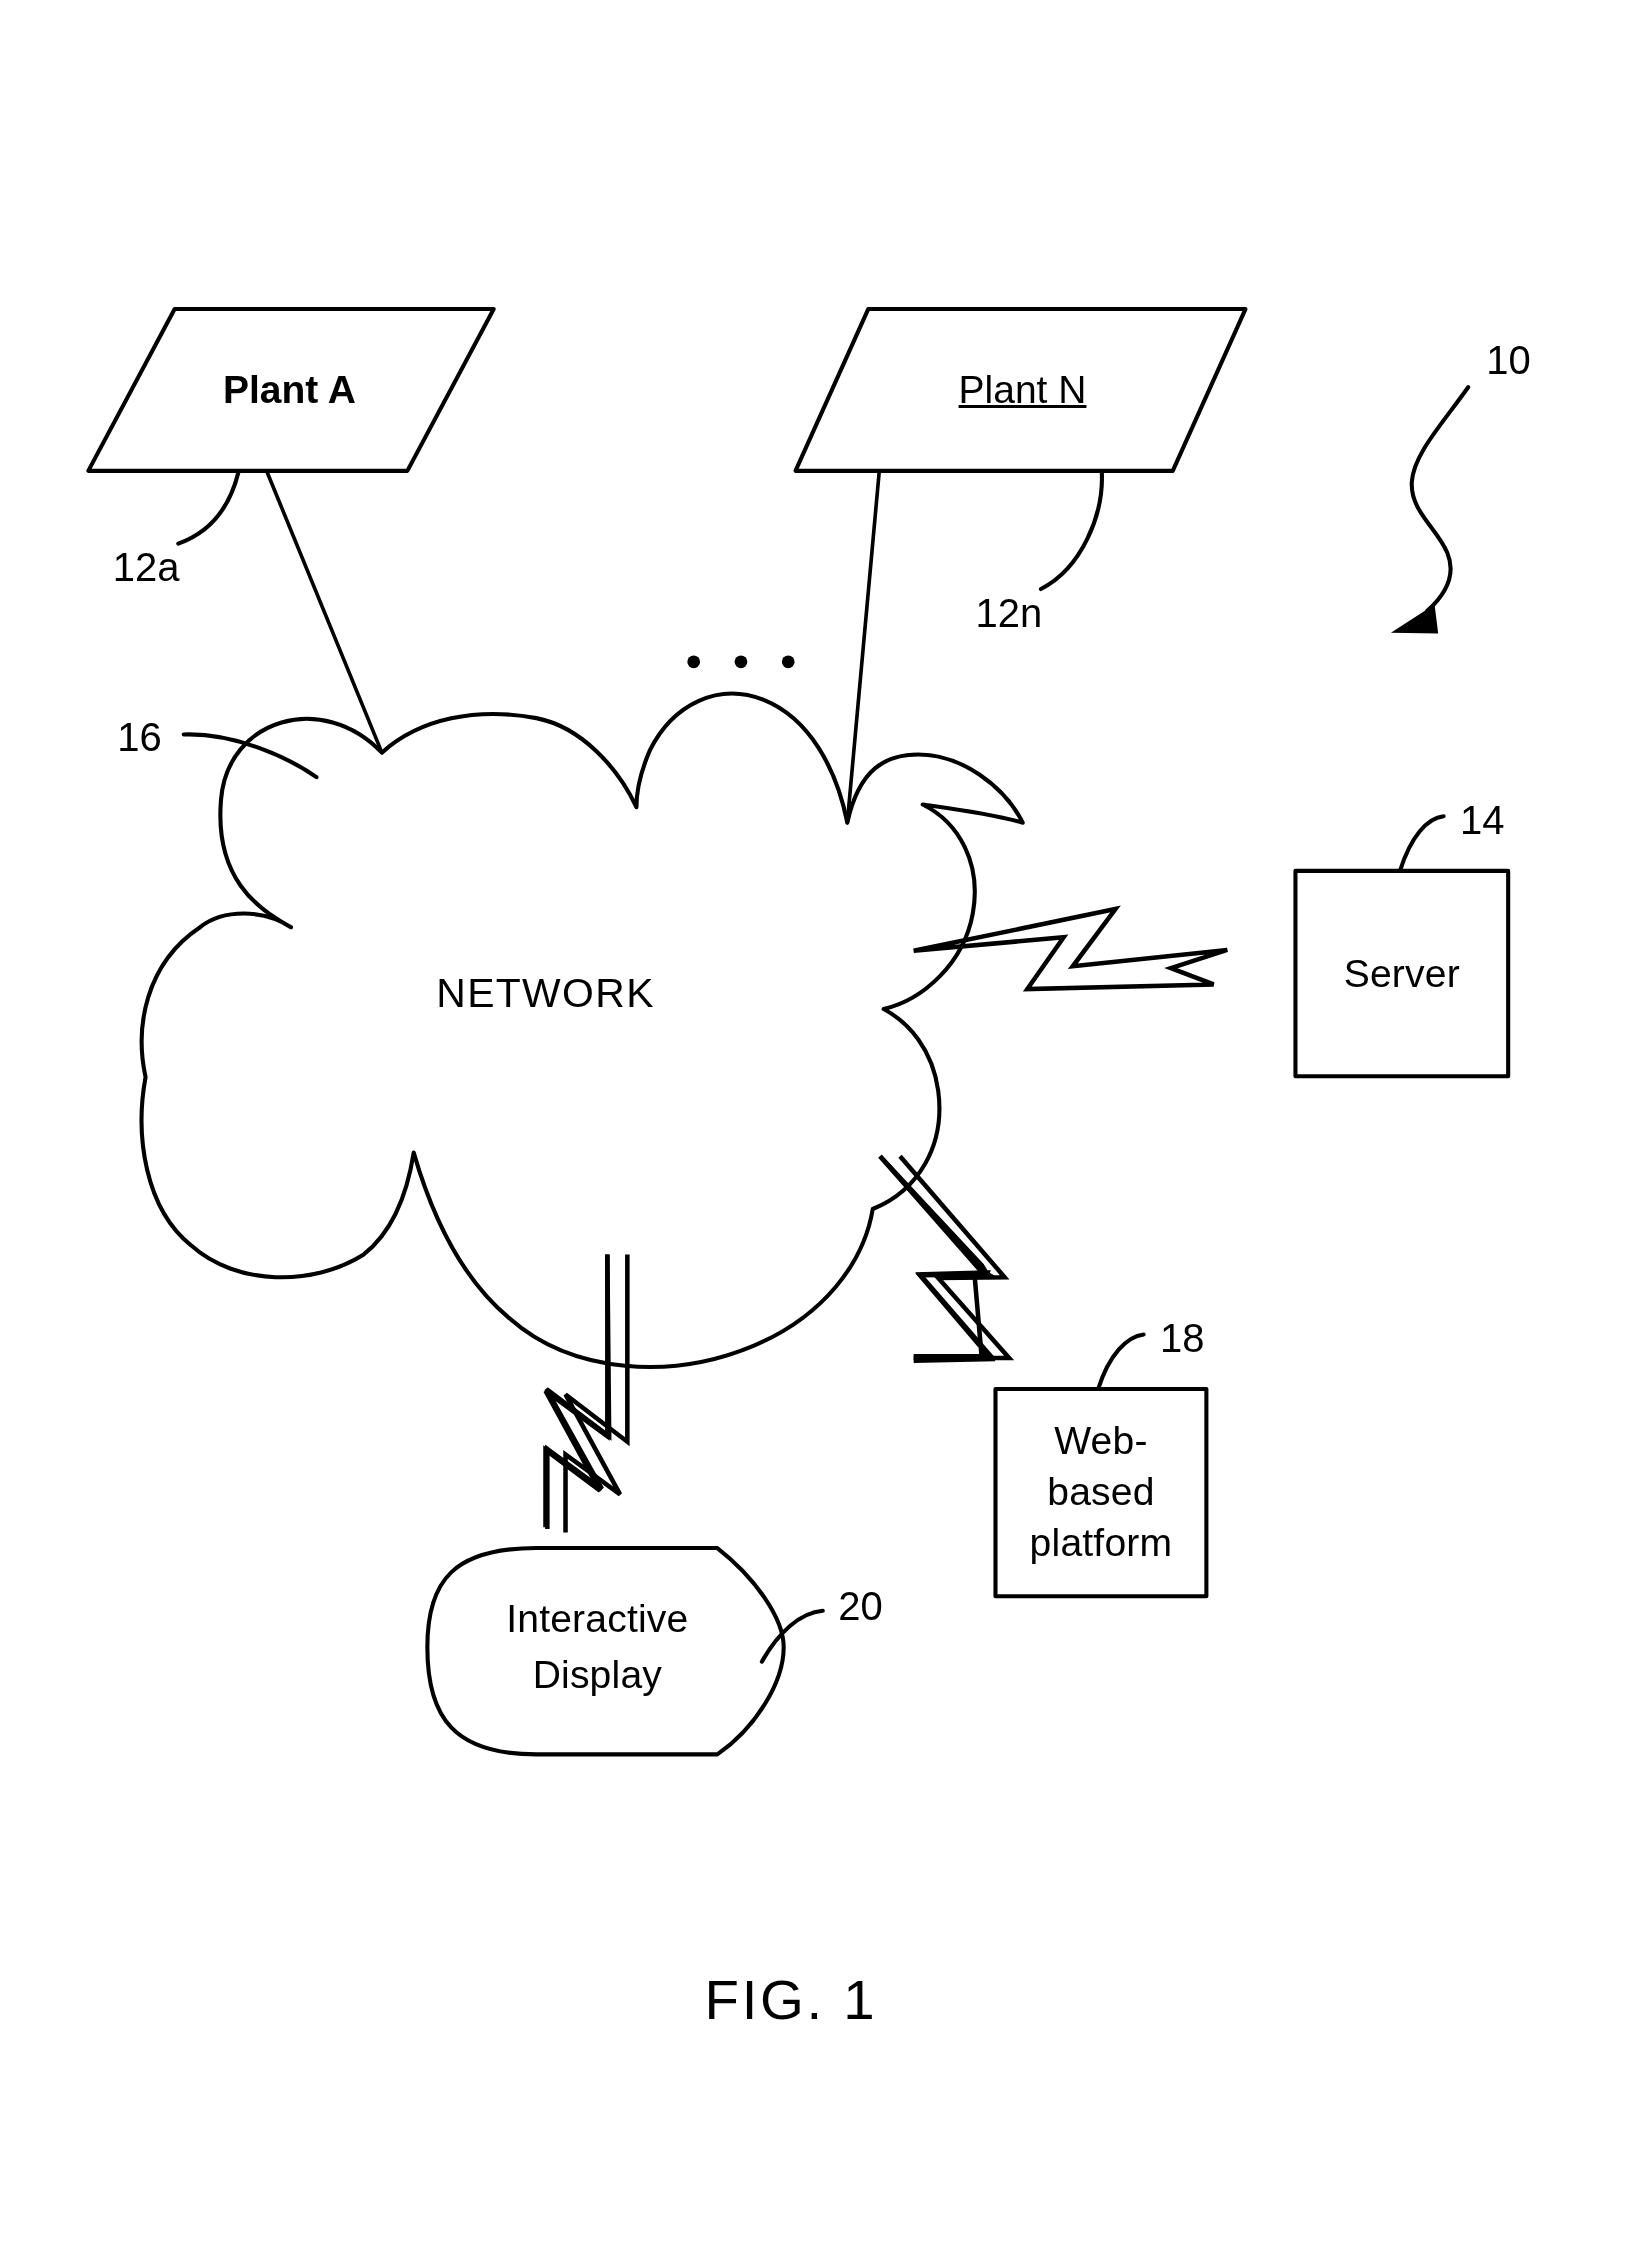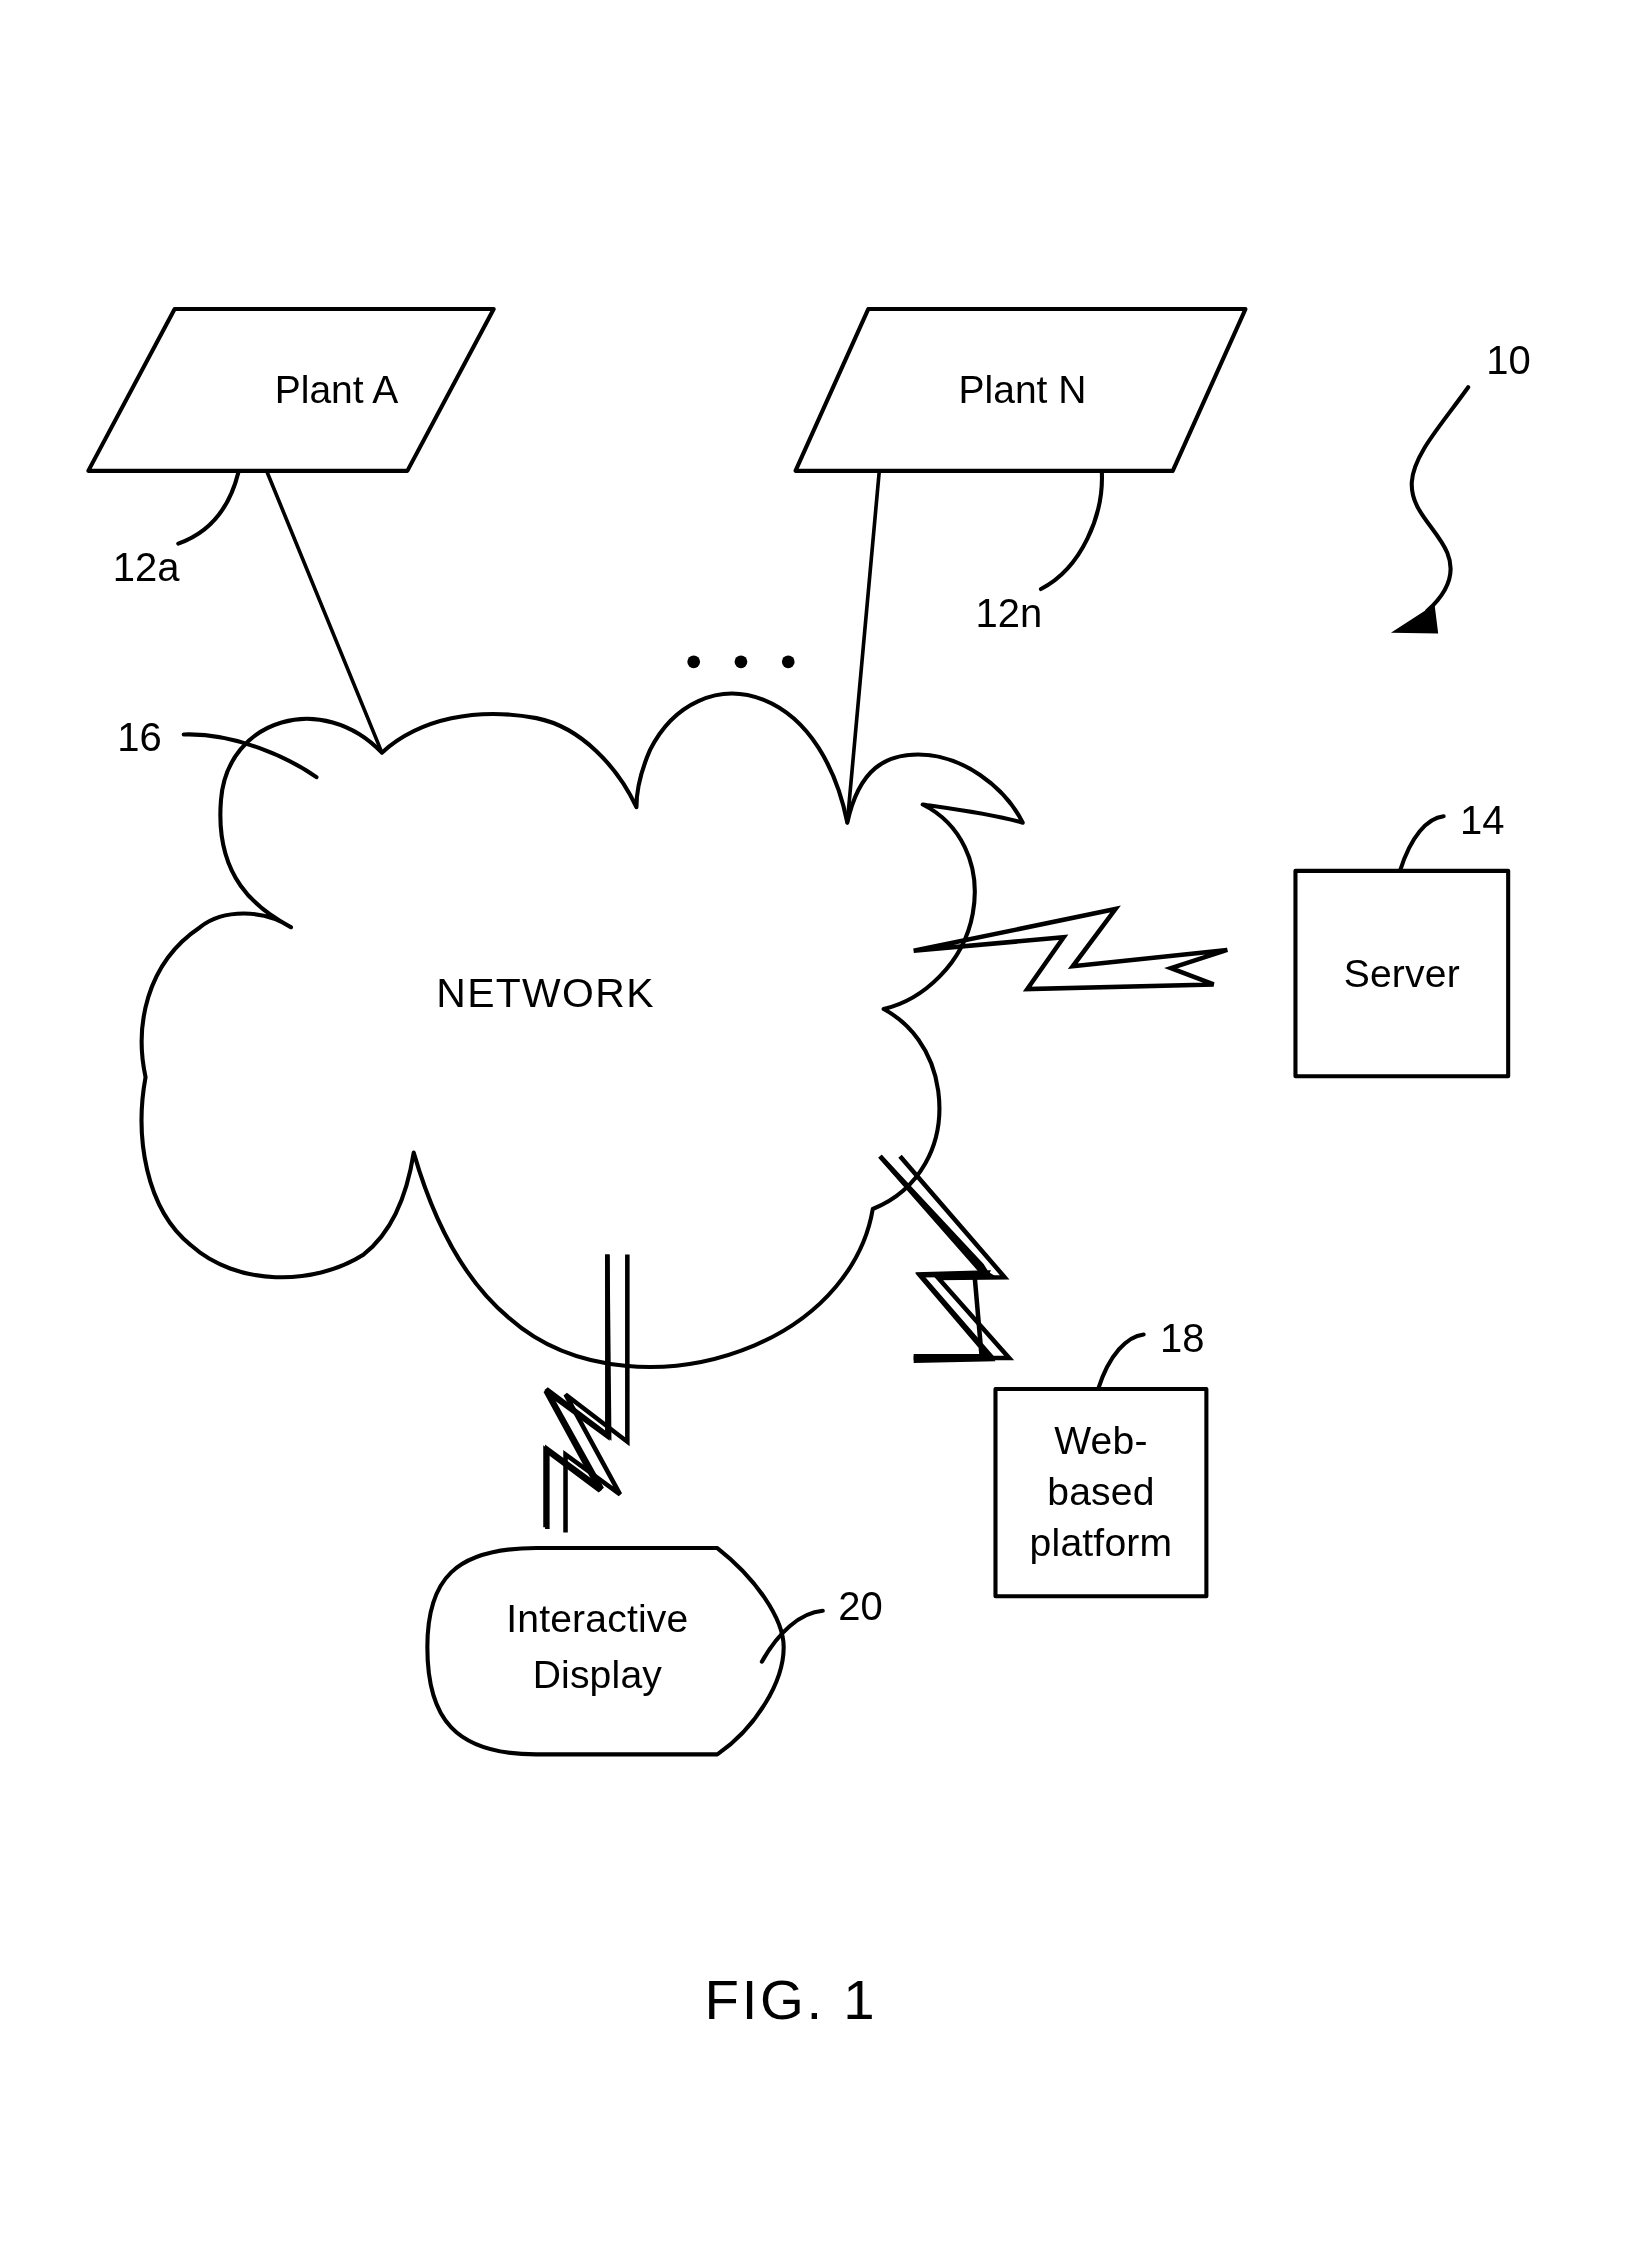--- a/index.html
+++ b/index.html
@@ -269,25 +269,25 @@
            C 1602 632, 1590 654, 1570 672"></path>
       <path class="solid-mark" d="M 1578 665 L 1530 696 L 1582 697 Z"></path>
       <text class="ref-label" x="1635" y="400">10</text>
     </g>
 
     <text class="fig-caption" x="870" y="2205">FIG. 1</text>
 
   </svg>
 
   <div style="position:absolute; left:223px; top:367px; width:227px; height:45px;
-              display:flex; align-items:center; justify-content:center;
-              font-size:39px; color:#000;">
+              display:flex; align-items:center; justify-content:flex-start;
+              font-size:39px; color:#000;font-weight:bold;">
     <span>Plant A</span>
   </div>
 
   <div style="position:absolute; left:909px; top:367px; width:227px; height:45px;
               display:flex; align-items:center; justify-content:center;
-              font-size:39px; color:#000;">
+              font-size:39px; color:#000;text-decoration:underline;">
     <span>Plant N</span>
   </div>
 
 </div>
 
 
 </body></html>

